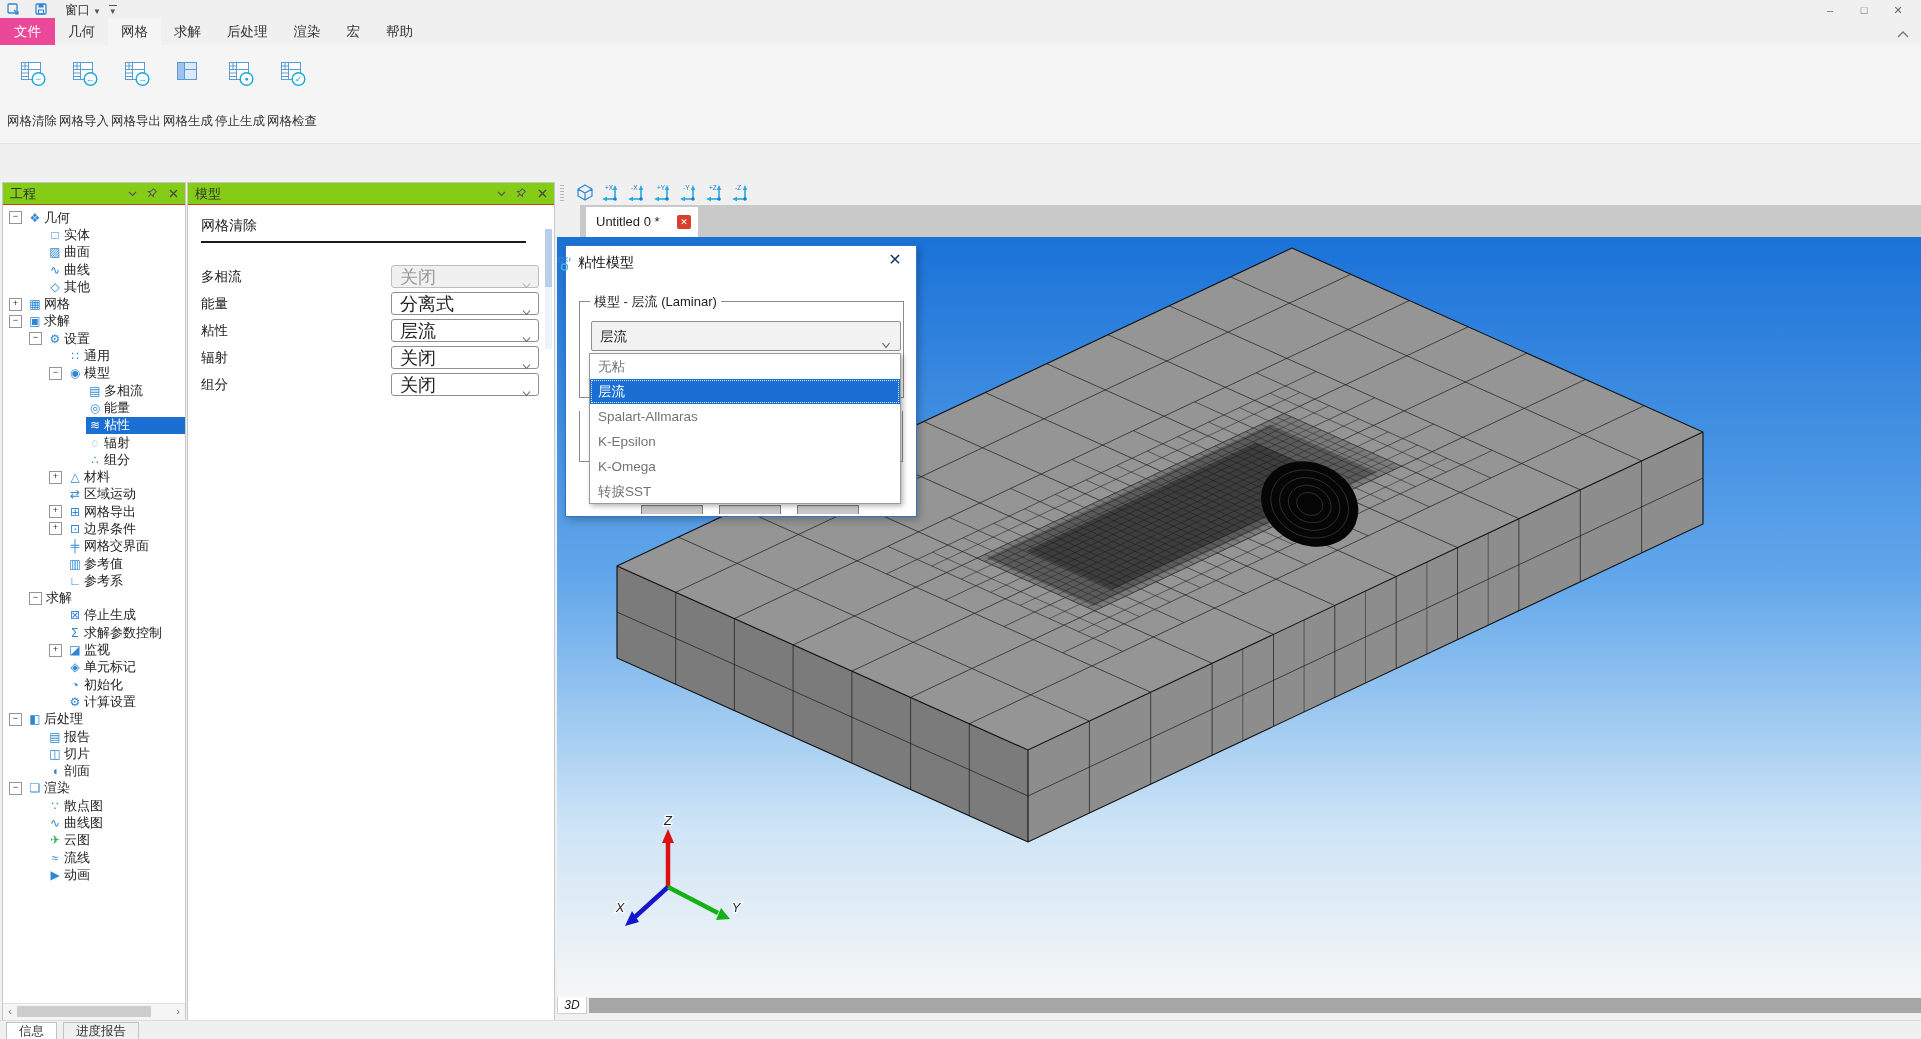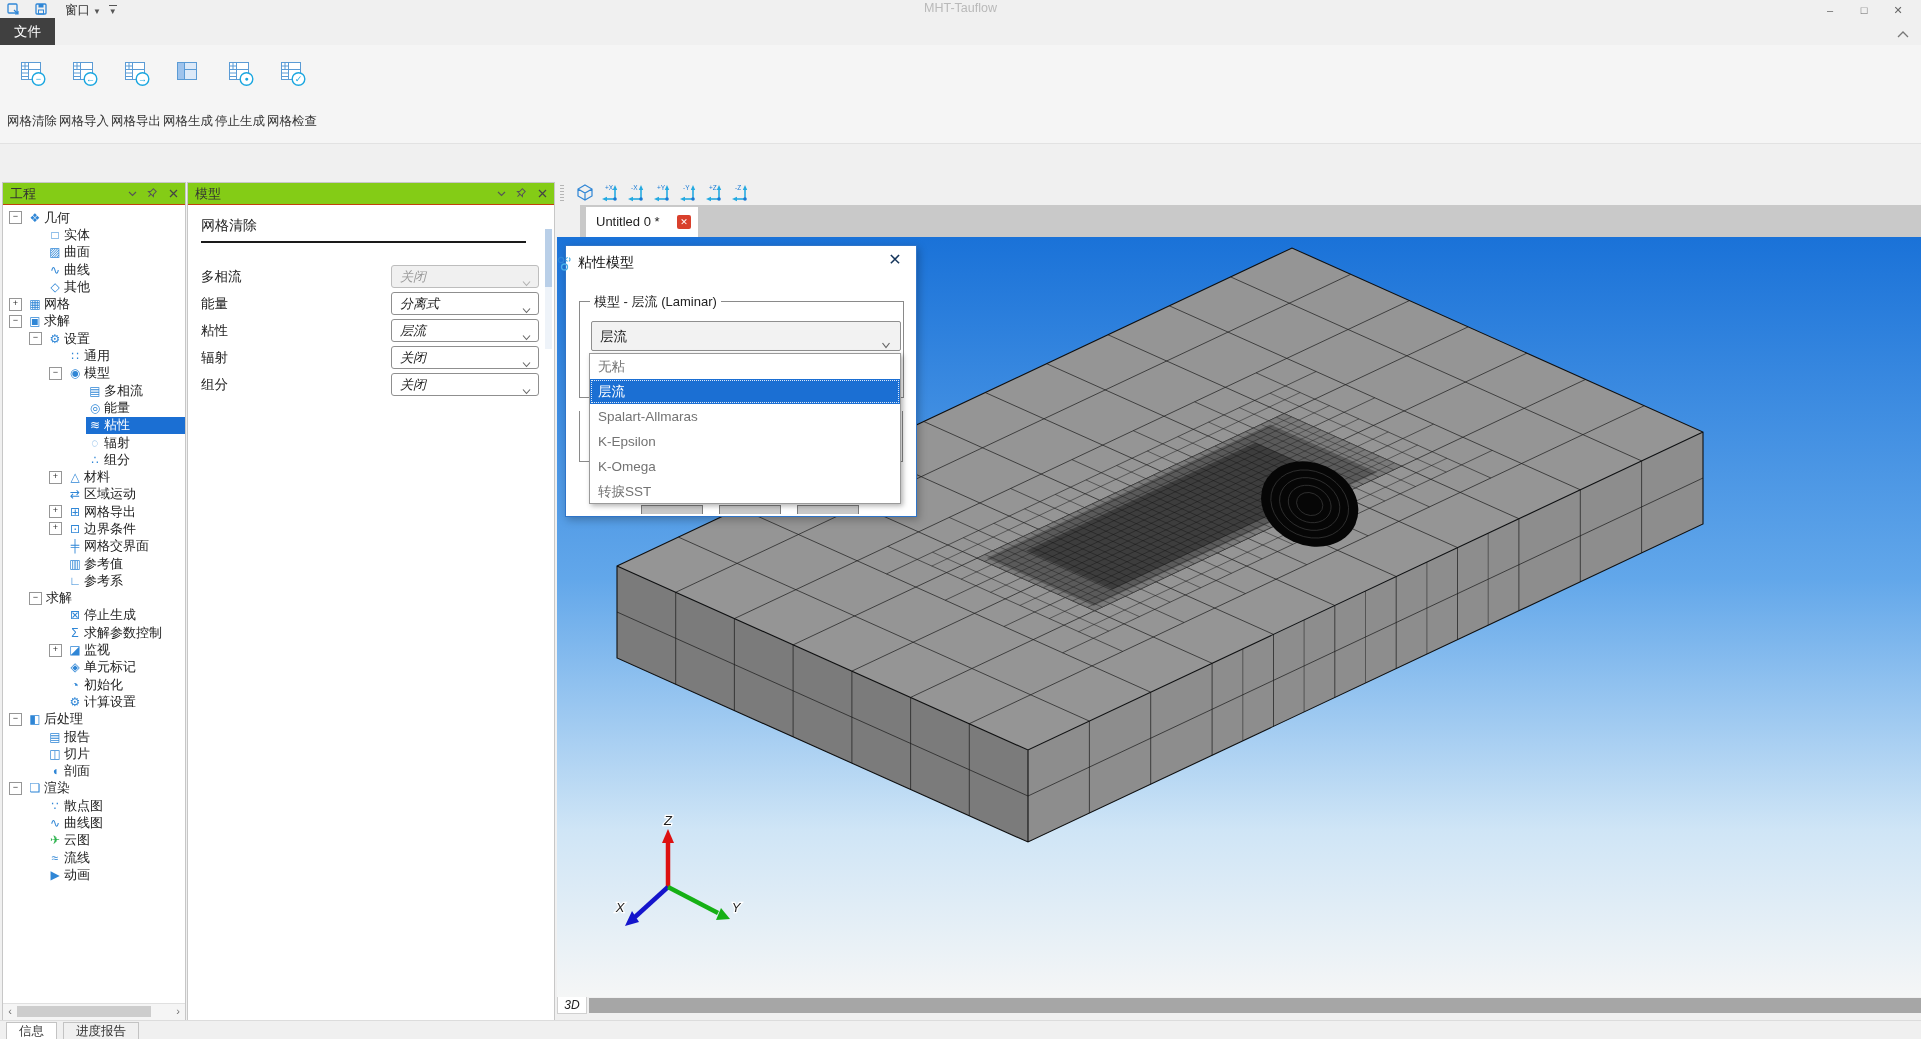--- a/index.html
+++ b/index.html
@@ -11,21 +11,21 @@
   #titlebar{left:0;top:0;width:1921px;height:18px;background:#f0f0f0;}
   .qa-icon{display:inline-block;width:14px;height:14px;margin:2px 4px 0 6px;vertical-align:top;}
   #window-menu{display:inline-block;font-size:12.5px;margin-left:8px;line-height:18px;color:#333;cursor:default;}
   .dd-arrow{font-size:8px;color:#555;margin-left:3px;}
   .dd-arrow2{font-size:8px;color:#555;margin-left:8px;border-top:1px solid #555;padding-top:1px;}
   #app-title{left:0;right:0;top:1px;text-align:center;font-size:12.5px;color:#b9b9b9;}
   .win-ctl{width:34px;height:17px;text-align:center;line-height:16px;font-size:11px;color:#666;display:inline-block;}
   #win-controls{right:6px;top:0;}
   
   #menubar{left:0;top:18px;width:1921px;height:27px;background:#f0f0f0;}
-  #file-button{left:0;top:0;width:55px;height:27px;background:#404040;color:#fff;text-align:center;line-height:27px;font-size:13.5px;}
+  #file-button{left:0;top:0;width:55px;height:27px;background:#ec4899;color:#fff;text-align:center;line-height:27px;font-size:13.5px;}
   .menu-tab{display:inline-block;padding:0 13px;height:27px;line-height:27px;font-size:13.5px;color:#333;}
   .menu-tab.active{background:#f5f5f5;}
   #menu-tabs{left:55px;top:0;height:27px;}
   #ribbon-collapse{right:10px;top:27px;width:16px;height:12px;}
   
   #ribbon{left:0;top:45px;width:1921px;height:98px;background:#f5f5f5;border-bottom:1px solid #e2e2e2;}
   .ribbon-btn{display:inline-flex;flex-direction:column;align-items:center;width:52px;height:84px;margin-top:10px;padding-top:4px;}
   .ribbon-btn svg{margin-bottom:22px;}
   .ribbon-label{font-size:12.5px;color:#333;white-space:nowrap;}
   #ribbon-buttons{left:6px;top:0;}
@@ -48,21 +48,21 @@
   
   #tree-hscroll{position:absolute;left:0;bottom:0;height:16px;right:0;background:#f5f5f5;border-top:1px solid #e0e0e0;}
   .scr-arrow{position:absolute;top:0;width:14px;height:15px;color:#707070;font-size:11px;text-align:center;line-height:15px;}
   #tree-thumb{position:absolute;left:14px;top:2px;width:134px;height:11px;background:#cdcdcd;}
   
   #model-body{position:absolute;left:0;top:22px;right:0;bottom:0;background:#fff;}
   #model-section-title{position:absolute;left:13px;top:12px;font-size:14px;color:#222;}
   #model-rule{position:absolute;left:13px;top:36px;width:325px;height:0;border-top:2px solid #1a1a1a;}
   .field-row{position:absolute;left:13px;width:340px;height:24px;}
   .field-label{position:absolute;left:0;top:3px;font-size:13.5px;color:#222;}
-  .field-control{position:absolute;left:190px;top:0;width:148px;height:23px;border:1px solid #8f8f8f;border-radius:3px;background:#fff;font-size:13px;line-height:22px;padding-left:8px;box-sizing:border-box;font-style:italic;}
+  .field-control{position:absolute;left:190px;top:0;width:148px;height:23px;border:1px solid #8f8f8f;border-radius:3px;background:#fff;font-size:18px;line-height:22px;padding-left:8px;box-sizing:border-box;}
   .field-control.disabled{background:#f0f0f0;color:#9a9a9a;border-color:#bdbdbd;}
   .combo-chev{position:absolute;right:6px;top:7px;}
   #model-vscroll{position:absolute;right:2px;top:24px;width:7px;height:120px;background:#eef3f9;}
   #model-vthumb{position:absolute;left:0;top:0;width:7px;height:58px;background:#b9cfe8;}
   
   #vp-toolbar{left:557px;top:182px;width:1364px;height:23px;background:#f0f0f0;}
   .vp-handle{display:inline-block;width:4px;height:16px;margin:3px 4px 0 3px;
      background:repeating-linear-gradient(to bottom,#b5b5b5 0 1px,transparent 1px 3px);}
   .vp-icon{display:inline-block;width:26px;height:20px;margin-top:1px;vertical-align:top;}
   #tab-row{left:580px;top:205px;width:1364px;height:32px;background:#c9c9c9;}
@@ -102,26 +102,26 @@
       </svg>
   </span>
   <span class="qa-icon">
     <svg width="14" height="14" viewBox="0 0 14 14">
         <rect x="2" y="2" width="10" height="10" fill="none" stroke="#2f86d6" stroke-width="1.3" rx="1"></rect>
         <rect x="4.5" y="2" width="5" height="3.5" fill="#2f86d6"></rect>
         <rect x="4.5" y="8" width="5" height="4" fill="none" stroke="#2f86d6"></rect>
       </svg>
   </span>
   <span id="window-menu"><span>窗口</span><span class="dd-arrow">▼</span><span class="dd-arrow2">▼</span></span>
-  <div id="app-title" class="abs">MHT-Tauflow</div>
   <div id="win-controls" class="abs"><span class="win-ctl">–</span><span class="win-ctl">□</span><span class="win-ctl">✕</span></div>
 </div>
 
 <div id="menubar" class="abs">
   <div id="file-button" class="abs">文件</div>
+  <div id="menu-tabs" class="abs"><span class="menu-tab">几何</span><span class="menu-tab active">网格</span><span class="menu-tab">求解</span><span class="menu-tab">后处理</span><span class="menu-tab">渲染</span><span class="menu-tab">宏</span><span class="menu-tab">帮助</span></div>
 </div>
 <div id="ribbon-collapse" class="abs">
   <svg width="16" height="12" viewBox="0 0 16 12">
       <path d="M3 8 L8 3 L13 8" fill="none" stroke="#777" stroke-width="1.3"></path>
     </svg>
 </div>
 
 <div id="ribbon" class="abs">
   <div id="ribbon-buttons" class="abs"><div class="ribbon-btn">
         <span><svg width="28" height="28" viewBox="0 0 28 28">

